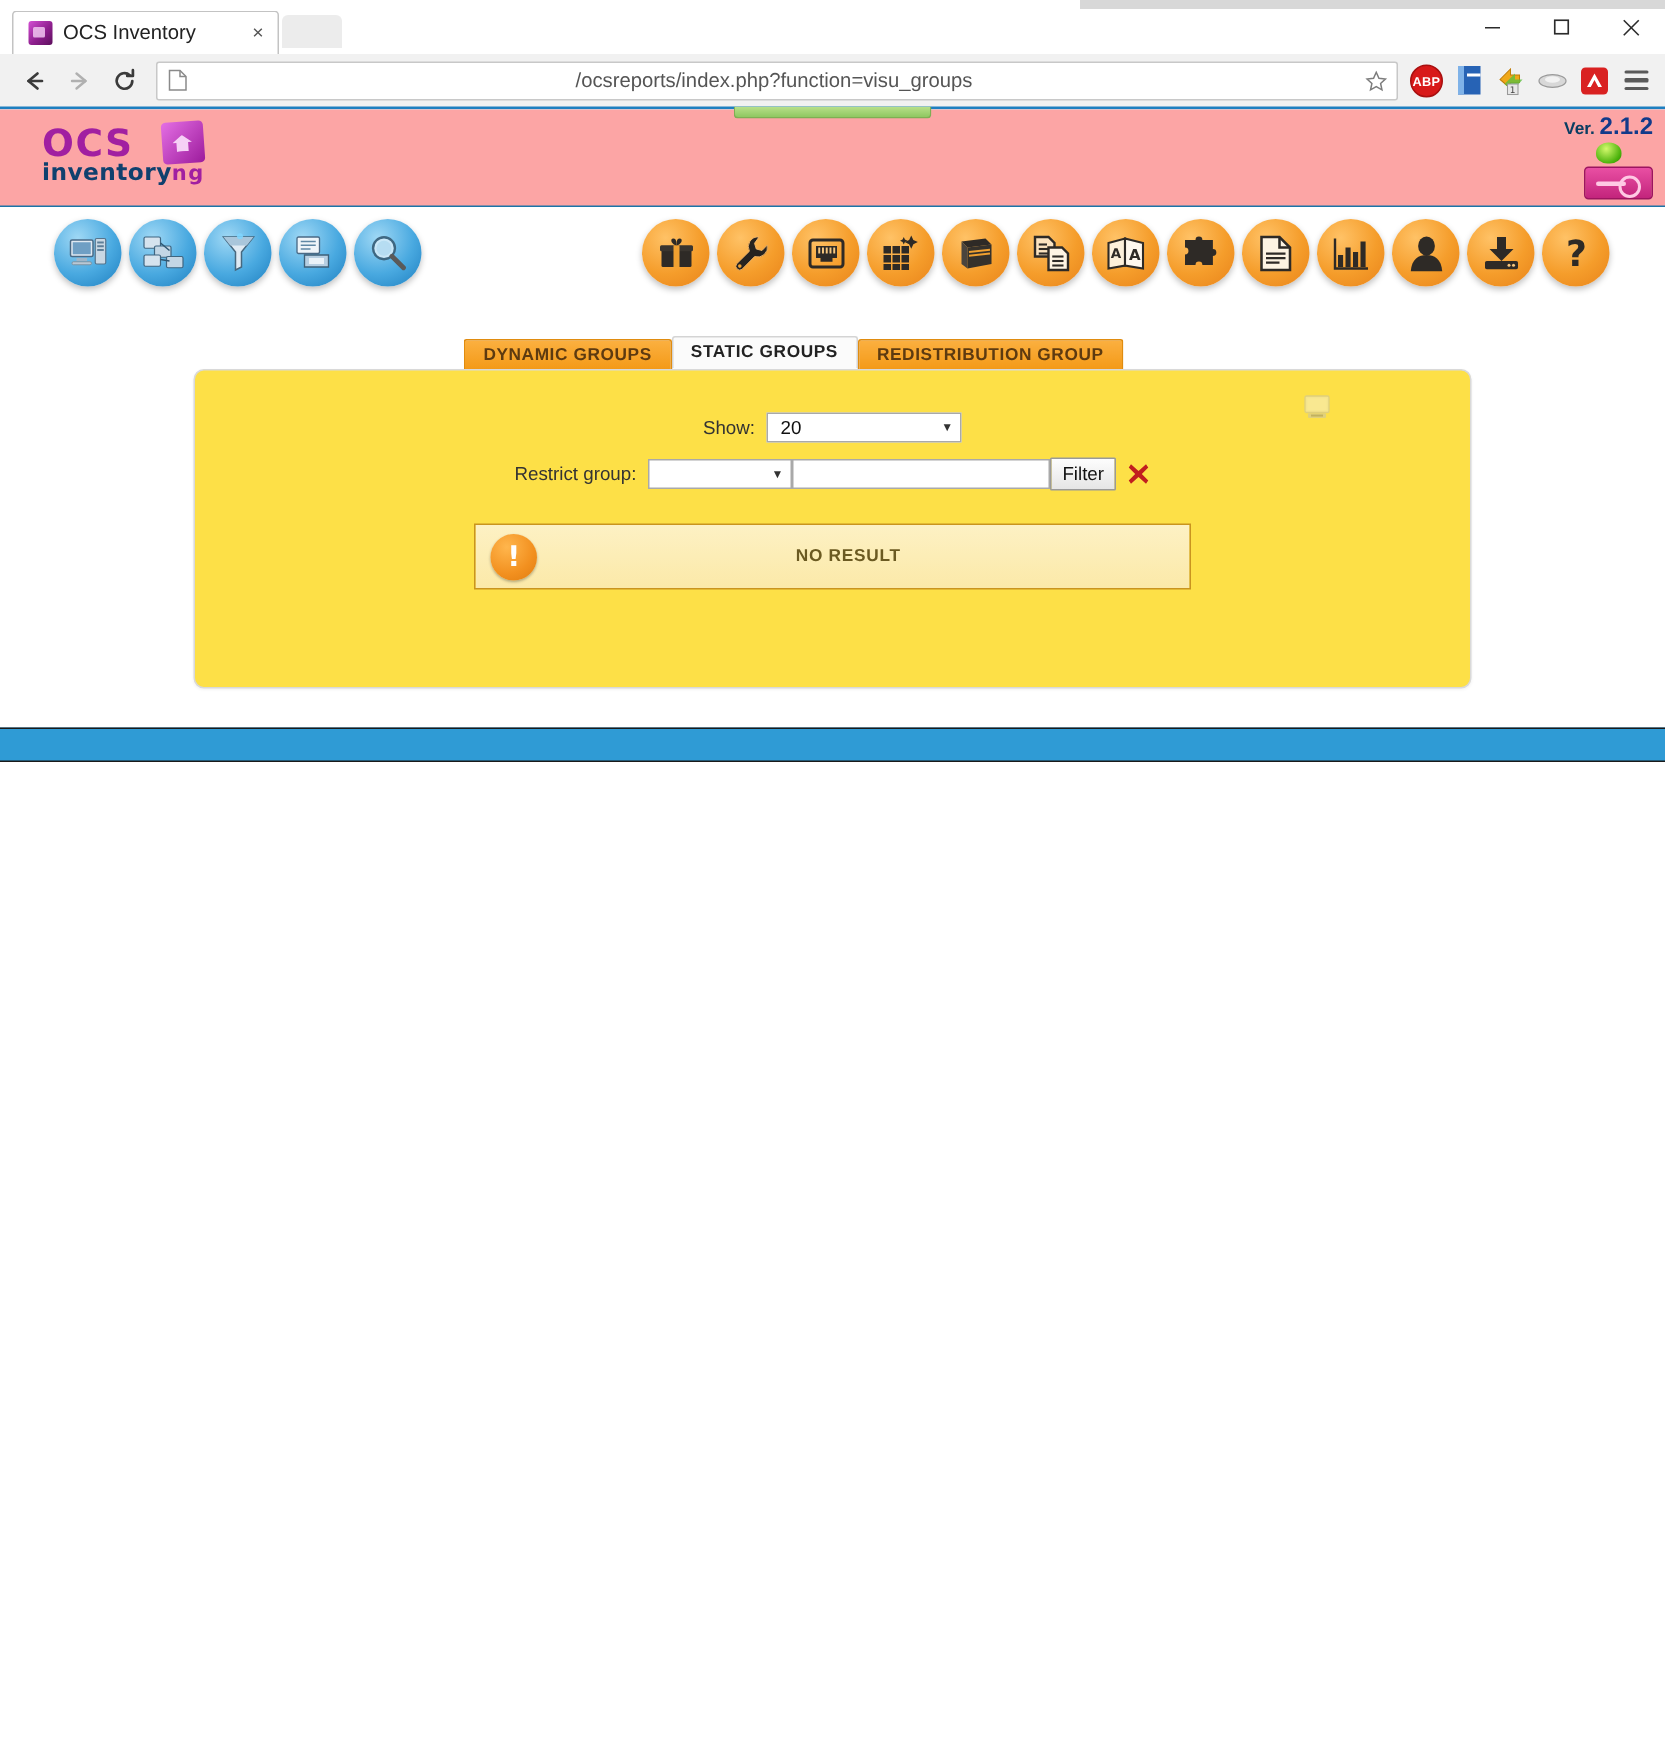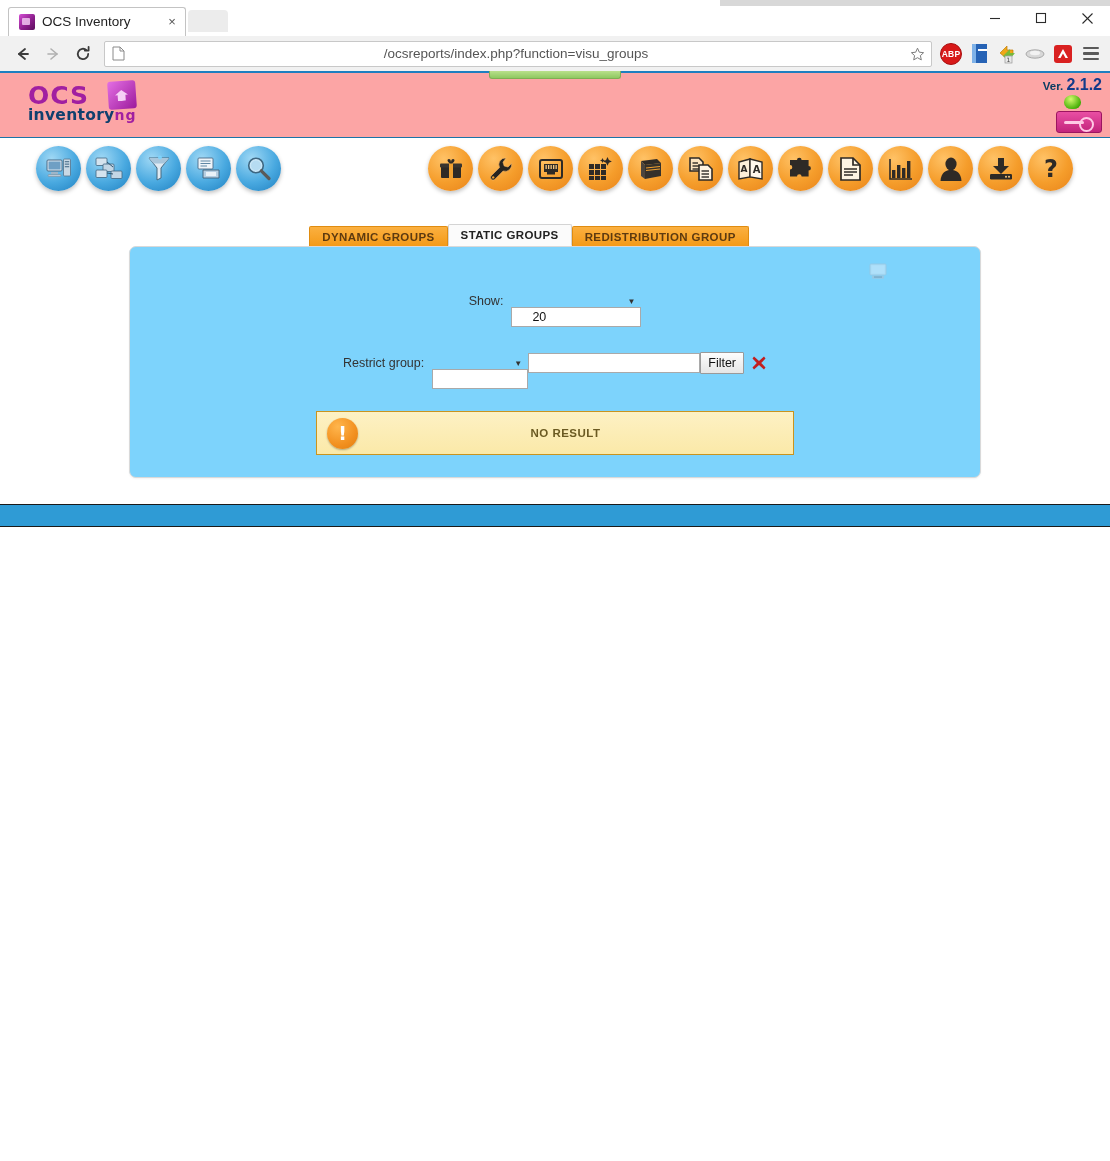--- a/index.html
+++ b/index.html
@@ -263,21 +263,21 @@
     background: #fbfbfb;
     color: #222;
     border: 1px solid #d4d4d4;
     border-bottom: 1px solid #fbfbfb;
     height: 22px;
     z-index: 3;
   }
 
   .panel {
     width: 852px; margin: 0 auto;
-    background: #7dd3fc;
+    background: #fde047;
     border: 1px solid #d9d9d9;
     border-radius: 7px;
     position: relative;
     padding: 18px 0 22px 0;
     min-height: 213px;
     box-shadow: 0 1px 2px rgba(0,0,0,.05);
   }
   .panel-export-icon {
     position: absolute; right: 92px; top: 16px;
     width: 20px; height: 18px;
@@ -286,27 +286,26 @@
 
   .form-row {
     display: flex; align-items: center; justify-content: center;
     margin-top: 10px;
   }
   .form-label { font-size: 12.5px; color: #333; margin-right: 8px; }
   .sel {
     height: 20px; font-size: 12.5px;
     border: 1px solid #a9a9a9; background: #ffffff;
     color: #111;
-    padding: 0 22px 0 20px;
+    padding: 0 22px 0 8px;
     appearance: none; -webkit-appearance: none;
     background-image: none;
     position: relative;
     font-family: "Liberation Sans", sans-serif;
     border-radius: 0;
-    margin-top: 32px;
   }
   .sel-wrap { position: relative; display: inline-block; }
   .sel-arrow {
     position: absolute; right: 6px; top: 50%;
     transform: translateY(-50%);
     font-size: 8px; color: #333; pointer-events: none;
   }
   .txt {
     height: 20px; width: 172px;
     border: 1px solid #a9a9a9;

